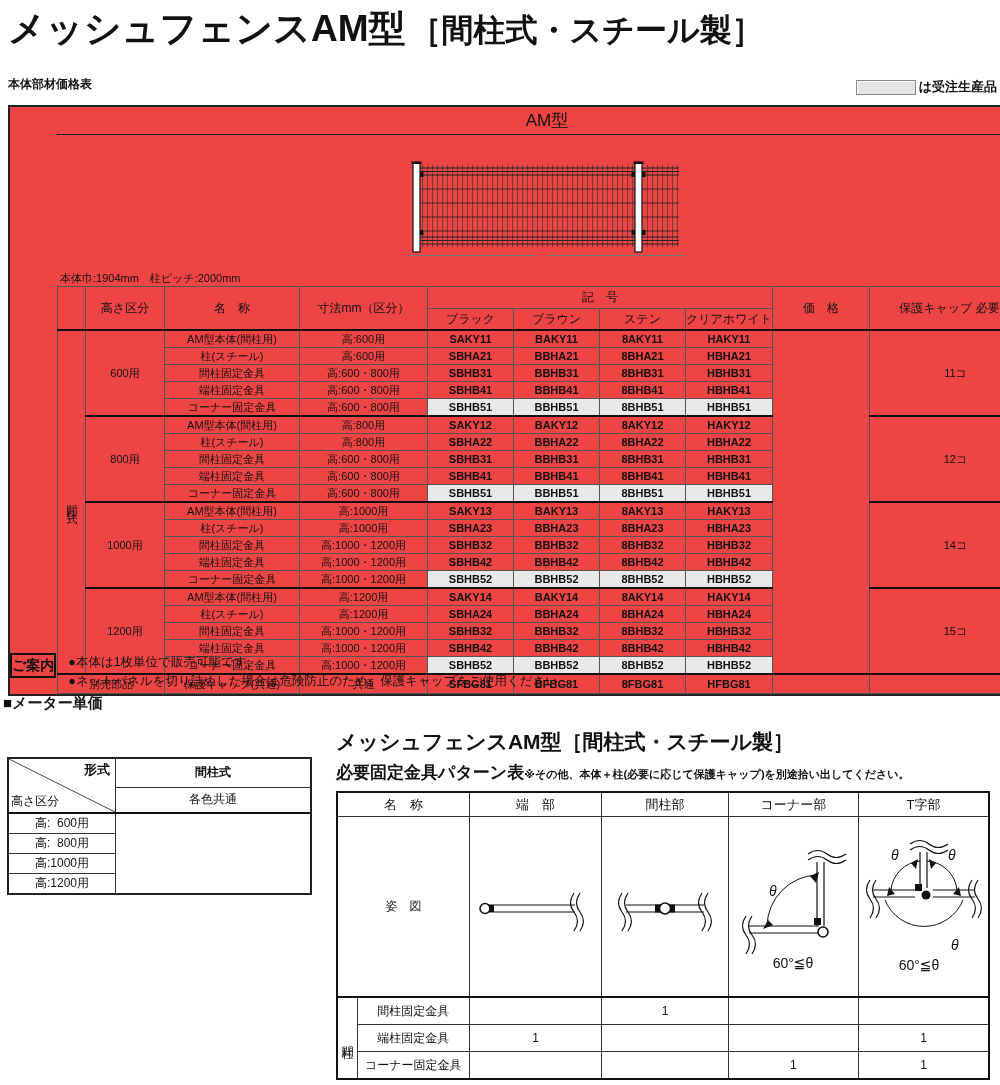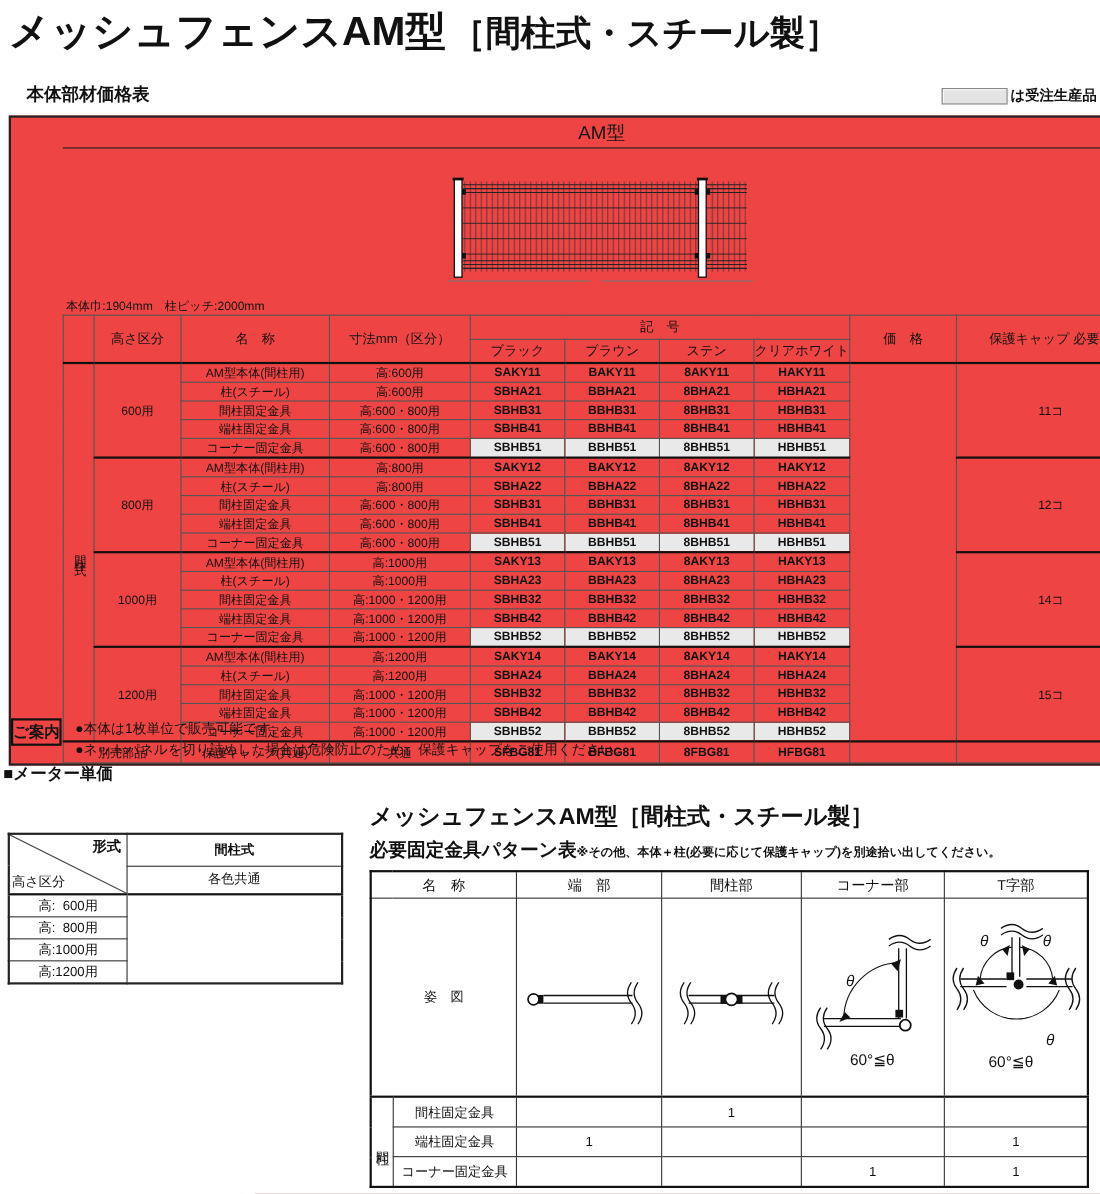--- a/index.html
+++ b/index.html
@@ -1,21 +1,21 @@
 <!DOCTYPE html>
 <html><head>
 <meta charset="utf-8">
 <style>
   html,body{margin:0;padding:0;background:#fff;}
   body{font-family:"Liberation Sans","DejaVu Sans",sans-serif;color:#111;}
-  .page{position:relative;width:1000px;height:1085px;background:#fff;overflow:hidden;}
+  .page{position:relative;width:1000px;height:1085px;background:#fff;overflow:hidden;border-radius:13px;}
 
   h1.title{position:absolute;left:8px;top:4px;margin:0;font-size:37px;font-weight:bold;letter-spacing:0;white-space:nowrap;}
   h1.title .t2{font-size:32px;margin-left:4px;}
-  .subtitle{position:absolute;left:24px;top:76px;font-size:16px;font-weight:bold;}
+  .subtitle{position:absolute;left:8px;top:76px;font-size:12px;font-weight:bold;}
   .legend{position:absolute;right:3px;top:78px;display:flex;align-items:center;font-size:13px;font-weight:bold;}
   .legend-box{display:inline-block;width:58px;height:13px;background:#e4e4e4;border:1px solid #888;margin-right:3px;box-shadow:inset 1px 1px 0 #fbfbfb;}
 
   .main-box{position:absolute;left:8px;top:105px;width:980px;border:2px solid #222;background:#ef4444;padding-left:47px;}
   .model-hdr{height:27px;line-height:27px;text-align:center;font-size:17px;border-bottom:1px solid #222;}
   .fence-area{position:relative;height:126px;}
   .fence-svg{display:block;margin:25px auto 0;}
   .dim{position:absolute;left:3px;bottom:0px;font-size:11px;white-space:pre;}
 
   table{border-collapse:collapse;}

